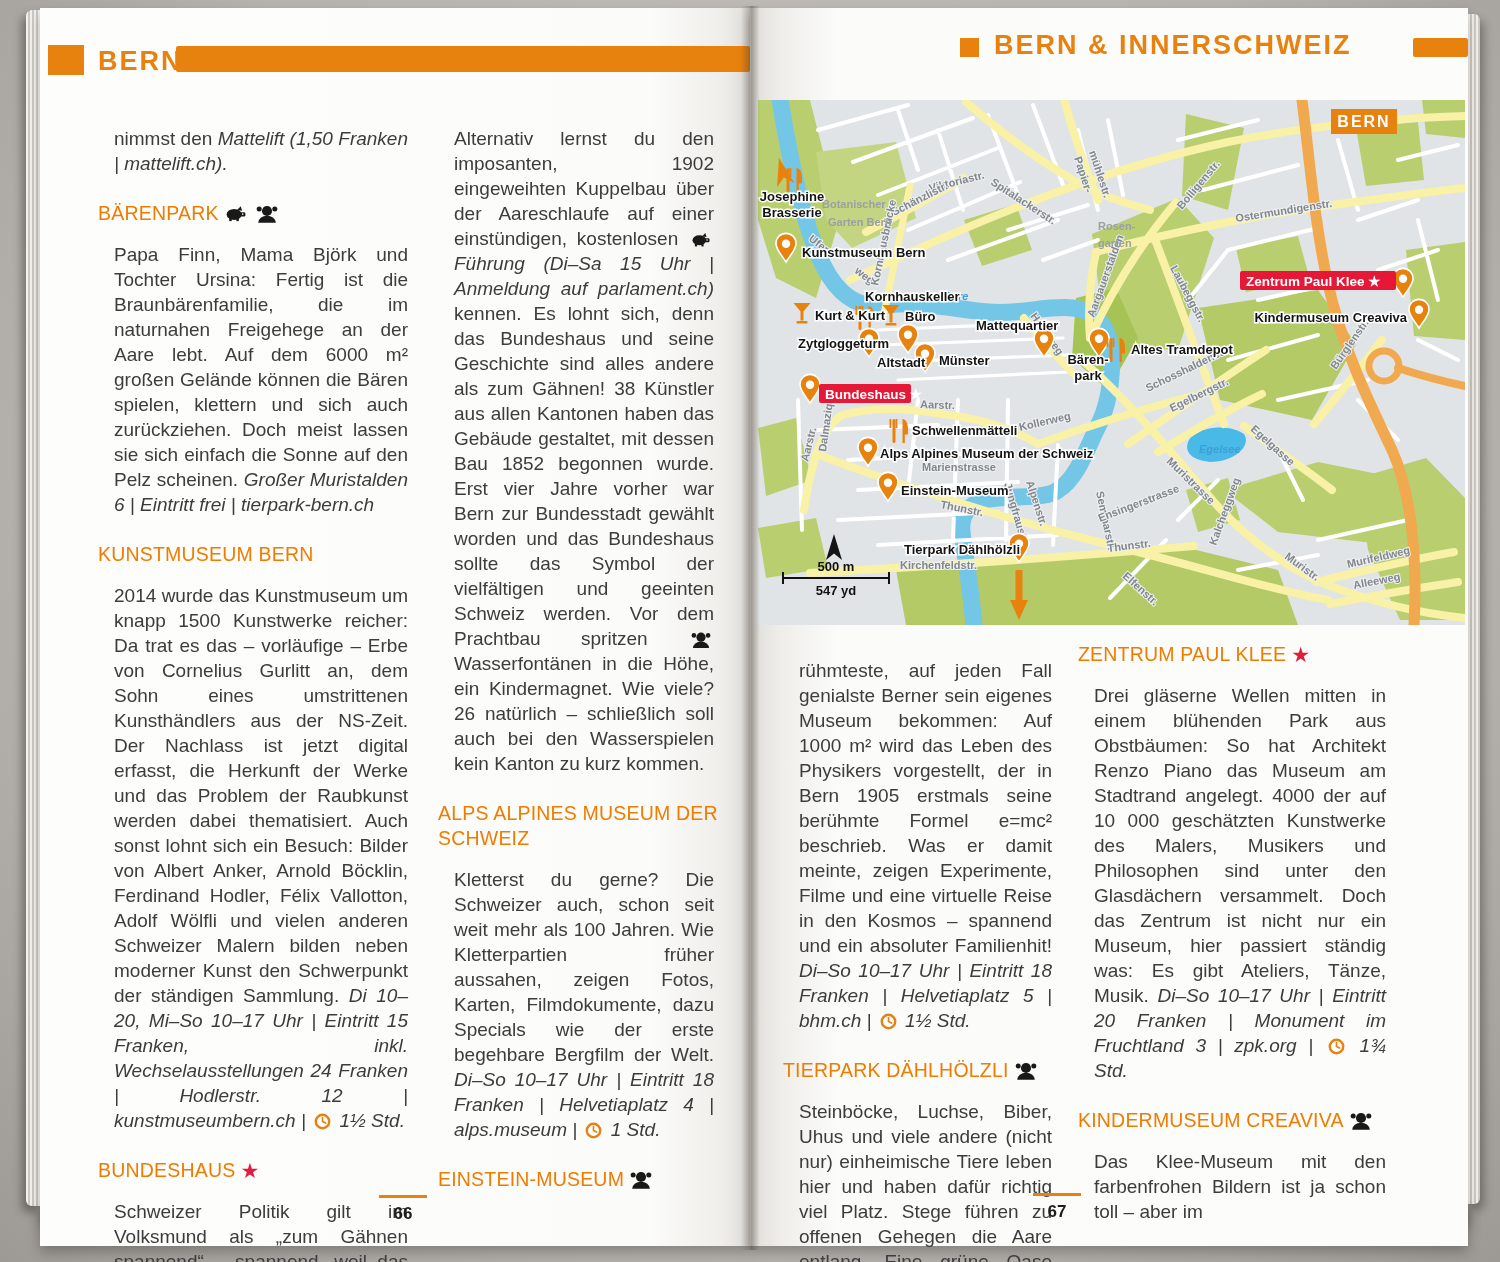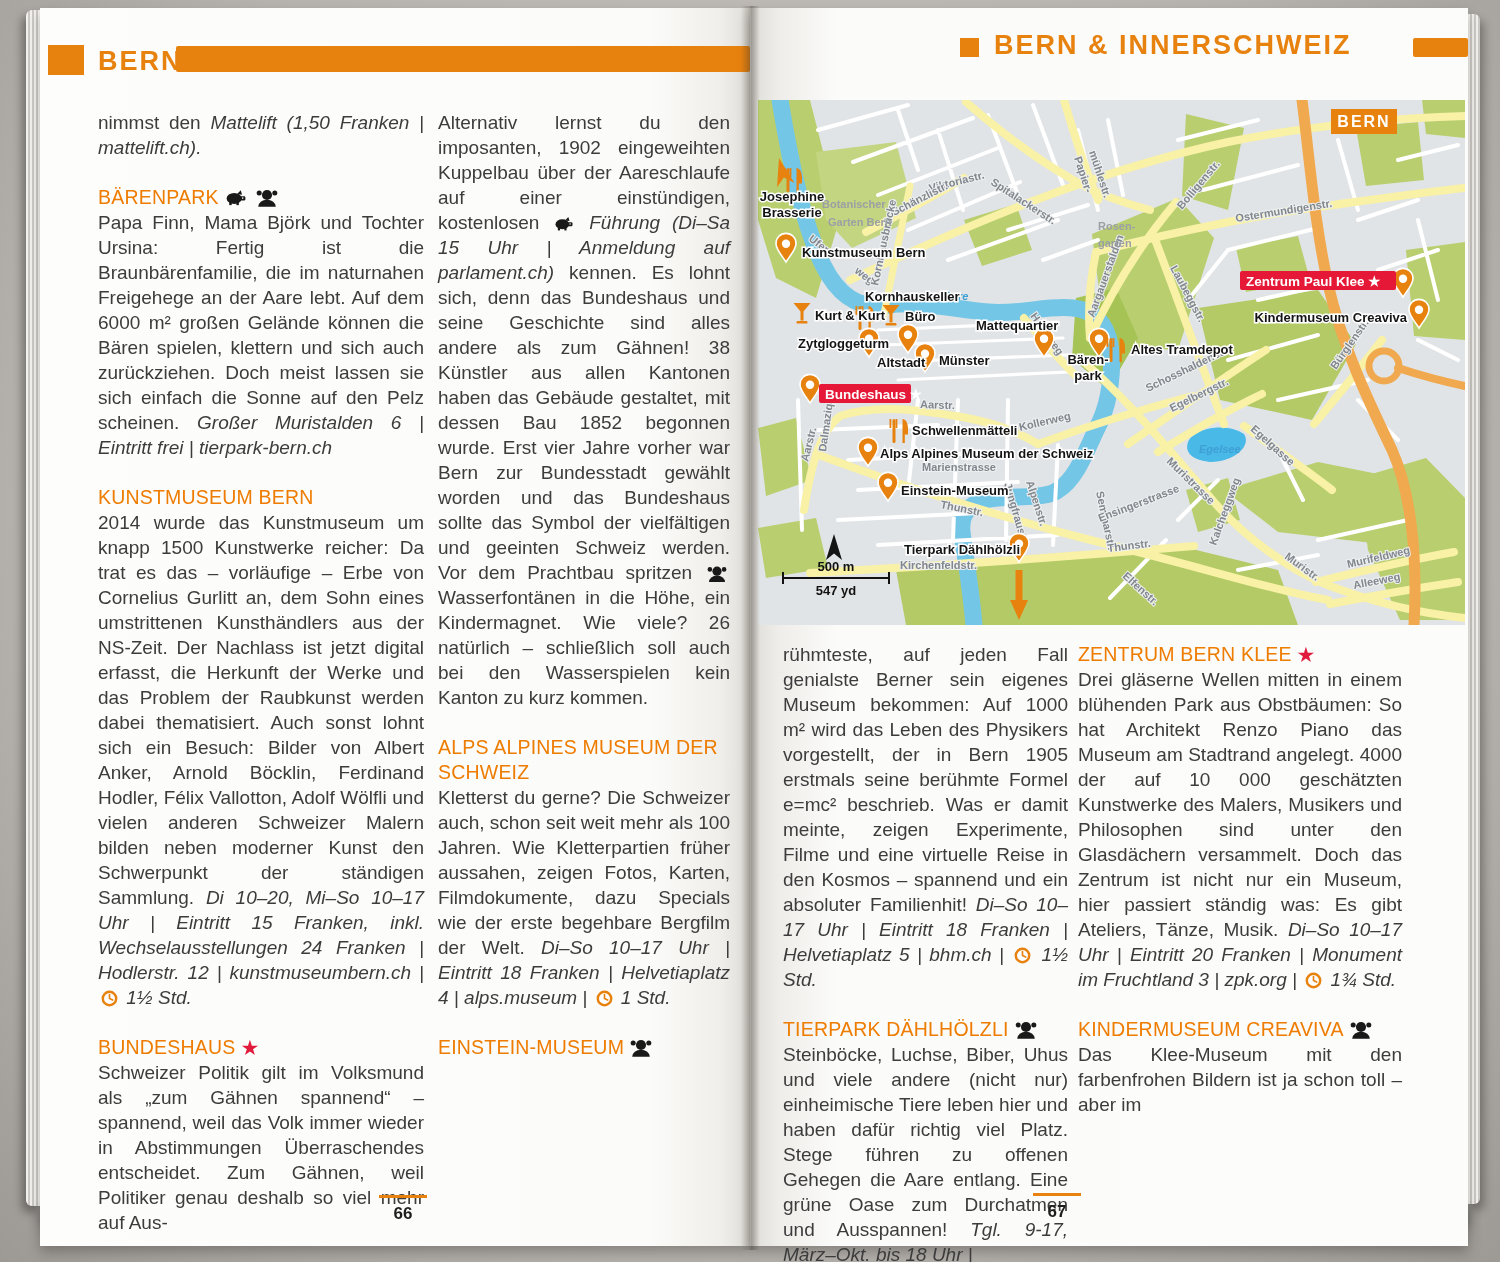--- a/index.html
+++ b/index.html
@@ -30,21 +30,21 @@
   
   .hdr-sq{position:absolute;background:#e8820f;}
   .hdr-bar{position:absolute;background:#e8820f;border-radius:2px;}
   .hdr-title{position:absolute;color:#e8820f;font-weight:700;font-size:27px;letter-spacing:2px;white-space:nowrap;}
 
   
   .col{position:absolute;font-size:19px;line-height:25px;color:#3c3c3c;text-align:justify;
        hyphens:auto;-webkit-hyphens:auto;}
   .bh{color:#ee7c00;font-weight:400;font-size:19.5px;letter-spacing:.2px;margin-top:25px;text-align:left;}
   .bh:first-child{margin-top:0;}
-  .bp{margin:0;}
+  .bp{margin:16px;}
   .it{font-style:italic;}
   .ic{display:inline-block;vertical-align:-3px;margin:0 3px;}
   svg.ic{width:20px;height:17px;fill:#191919;}
   svg.ic-clock{width:17px;height:17px;}
   .ic-star{color:#e11b3c;font-style:normal;font-size:21px;line-height:0;vertical-align:-1px;margin-left:5px;}
   .bh svg.ic{width:22px;height:19px;vertical-align:-3px;margin-left:6px;}
 
   
   .foot{position:absolute;width:90px;text-align:center;}
   .foot .rule{width:48px;height:3px;background:#e8820f;margin:0 auto 6px auto;}
@@ -398,21 +398,21 @@
           </svg><span class="it"> 1½ Std.</span></div>
         <div class="bh"><span>TIERPARK DÄHLHÖLZLI</span><svg class="ic ic-child" viewBox="0 0 20 17">
             <circle cx="10" cy="6.2" r="4.6"></circle>
             <circle cx="2.9" cy="4.4" r="2.3"></circle>
             <circle cx="17.1" cy="4.4" r="2.3"></circle>
             <path d="M2,17 a8,6.5 0 0 1 16,0 Z"></path>
           </svg></div>
         <div class="bp"><span>Steinböcke, Luchse, Biber, Uhus und viele andere (nicht nur) einheimische Tiere leben hier und haben dafür richtig viel Platz. Stege führen zu offenen Gehegen die Aare entlang. Eine grüne Oase zum Durchatmen und Ausspannen! </span><span class="it">Tgl. 9-17, März–Okt. bis 18 Uhr |</span></div>
       </div>
     <div class="col" style="left:328px;top:634px;width:324px;">
-        <div class="bh"><span>ZENTRUM BERN KLEE</span><span class="ic ic-star">★</span></div>
+        <div class="bh"><span>ZENTRUM PAUL KLEE</span><span class="ic ic-star">★</span></div>
         <div class="bp"><span>Drei gläserne Wellen mitten in einem blühenden Park aus Obstbäumen: So hat Architekt Renzo Piano das Museum am Stadtrand angelegt. 4000 der auf 10 000 geschätzten Kunstwerke des Malers, Musikers und Philosophen sind unter den Glasdächern versammelt. Doch das Zentrum ist nicht nur ein Museum, hier passiert ständig was: Es gibt Ateliers, Tänze, Musik. </span><span class="it">Di–So 10–17 Uhr | Eintritt 20 Franken | Monument im Fruchtland 3 | zpk.org | </span><svg class="ic ic-clock" viewBox="0 0 18 18">
             <circle cx="9" cy="9" r="7.1" fill="#fff" stroke="#e8820f" stroke-width="2.6"></circle>
             <path d="M9,9 L9,4.8 M9,9 L12.4,10.6" stroke="#e8820f" stroke-width="1.8" fill="none" stroke-linecap="round"></path>
           </svg><span class="it"> 1¾ Std.</span></div>
         <div class="bh"><span>KINDERMUSEUM CREAVIVA</span><svg class="ic ic-child" viewBox="0 0 20 17">
             <circle cx="10" cy="6.2" r="4.6"></circle>
             <circle cx="2.9" cy="4.4" r="2.3"></circle>
             <circle cx="17.1" cy="4.4" r="2.3"></circle>
             <path d="M2,17 a8,6.5 0 0 1 16,0 Z"></path>
           </svg></div>

